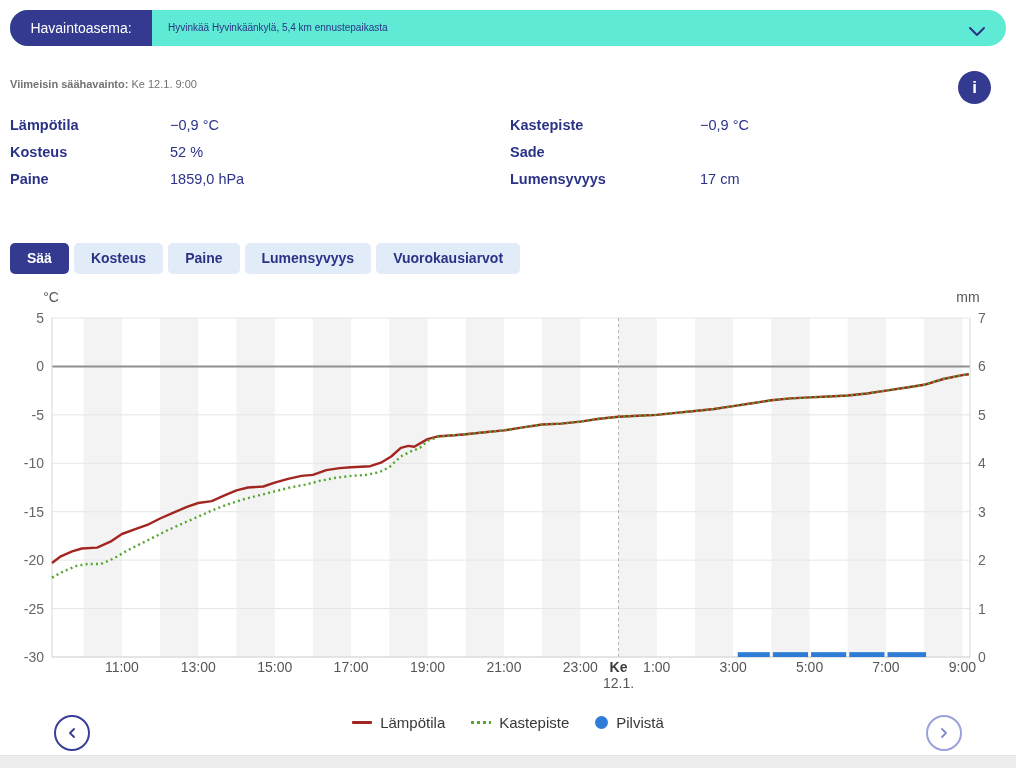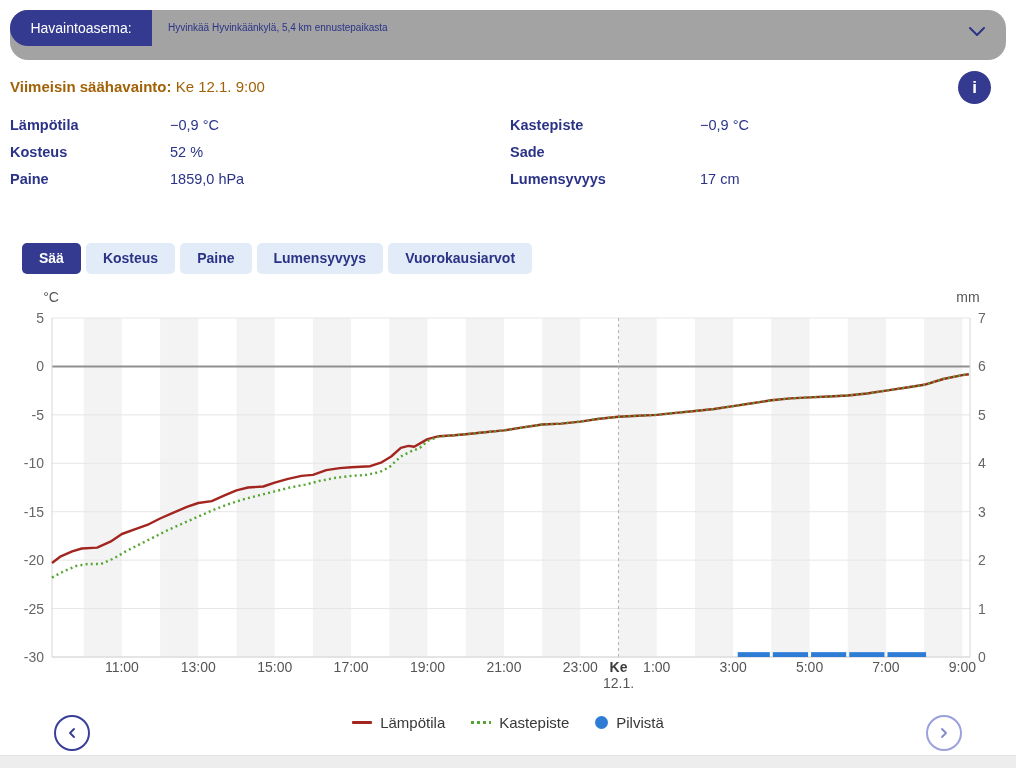--- a/index.html
+++ b/index.html
@@ -1,45 +1,45 @@
 <!DOCTYPE html>
 <html><head>
 <meta charset="utf-8">
 <style>
   * { box-sizing: border-box; }
   html,body { margin:0; padding:0; background:#ffffff; }
   body { font-family:"Liberation Sans", sans-serif; }
   .screen { position:relative; width:1016px; height:768px; background:#ffffff; overflow:hidden; }
 
   
-  .topbar { position:absolute; left:10px; top:10px; width:996px; height:50px;
-            background:#a3a3a3; border-radius:18px; }
+  .topbar { position:absolute; left:10px; top:10px; width:996px; height:36px;
+            background:#5eead4; border-radius:18px; }
   .topbar-label { position:absolute; left:0; top:0; width:142px; height:36px;
             background:#333a8f; border-radius:18px 0 0 18px; color:#ffffff;
             font-size:14px; line-height:36px; text-align:center; }
   .topbar-value { position:absolute; left:158px; top:0; height:36px; line-height:36px;
             color:#2b3387; font-size:10px; white-space:nowrap; }
   .topbar-chevron { position:absolute; right:20px; top:13px; }
 
   
-  .latest { position:absolute; left:10px; top:78px; font-size:15px; color:#a16207; }
+  .latest { position:absolute; left:10px; top:78px; font-size:11px; color:#737373; }
   .latest b { font-weight:700; }
   .info-btn { position:absolute; left:958px; top:71px; width:33px; height:33px; border-radius:50%;
             background:#333a8f; color:#ffffff; font-size:17px; font-weight:700;
             text-align:center; line-height:33px; cursor:pointer; }
 
   
   .obs { position:absolute; left:10px; top:112px; width:996px; font-size:14.5px; color:#2b3387; }
   .obs-row { height:27px; line-height:27px; position:relative; }
   .obs-label { font-weight:700; position:absolute; }
   .l1 { left:0; }   .v1 { position:absolute; left:160px; }
   .l2 { left:500px; } .v2 { position:absolute; left:690px; }
 
   
-  .tabs { position:absolute; left:10px; top:243px; display:flex; gap:5px;margin-left:12px; }
+  .tabs { position:absolute; left:10px; top:243px; display:flex; gap:5px; }
   .tab { height:31px; line-height:31px; padding:0 17px; background:#e2ebf8; color:#2b3387;
          font-size:14px; font-weight:700; border-radius:5px; cursor:pointer; white-space:nowrap; }
   .tab.active { background:#333a8f; color:#ffffff; }
 
   
   .chart-wrap { position:absolute; left:0; top:287px; width:1016px; height:420px; }
   svg { font-family:"Liberation Sans", sans-serif; }
 
   
   .legend { position:absolute; left:0; top:714px; width:1016px; display:flex;

